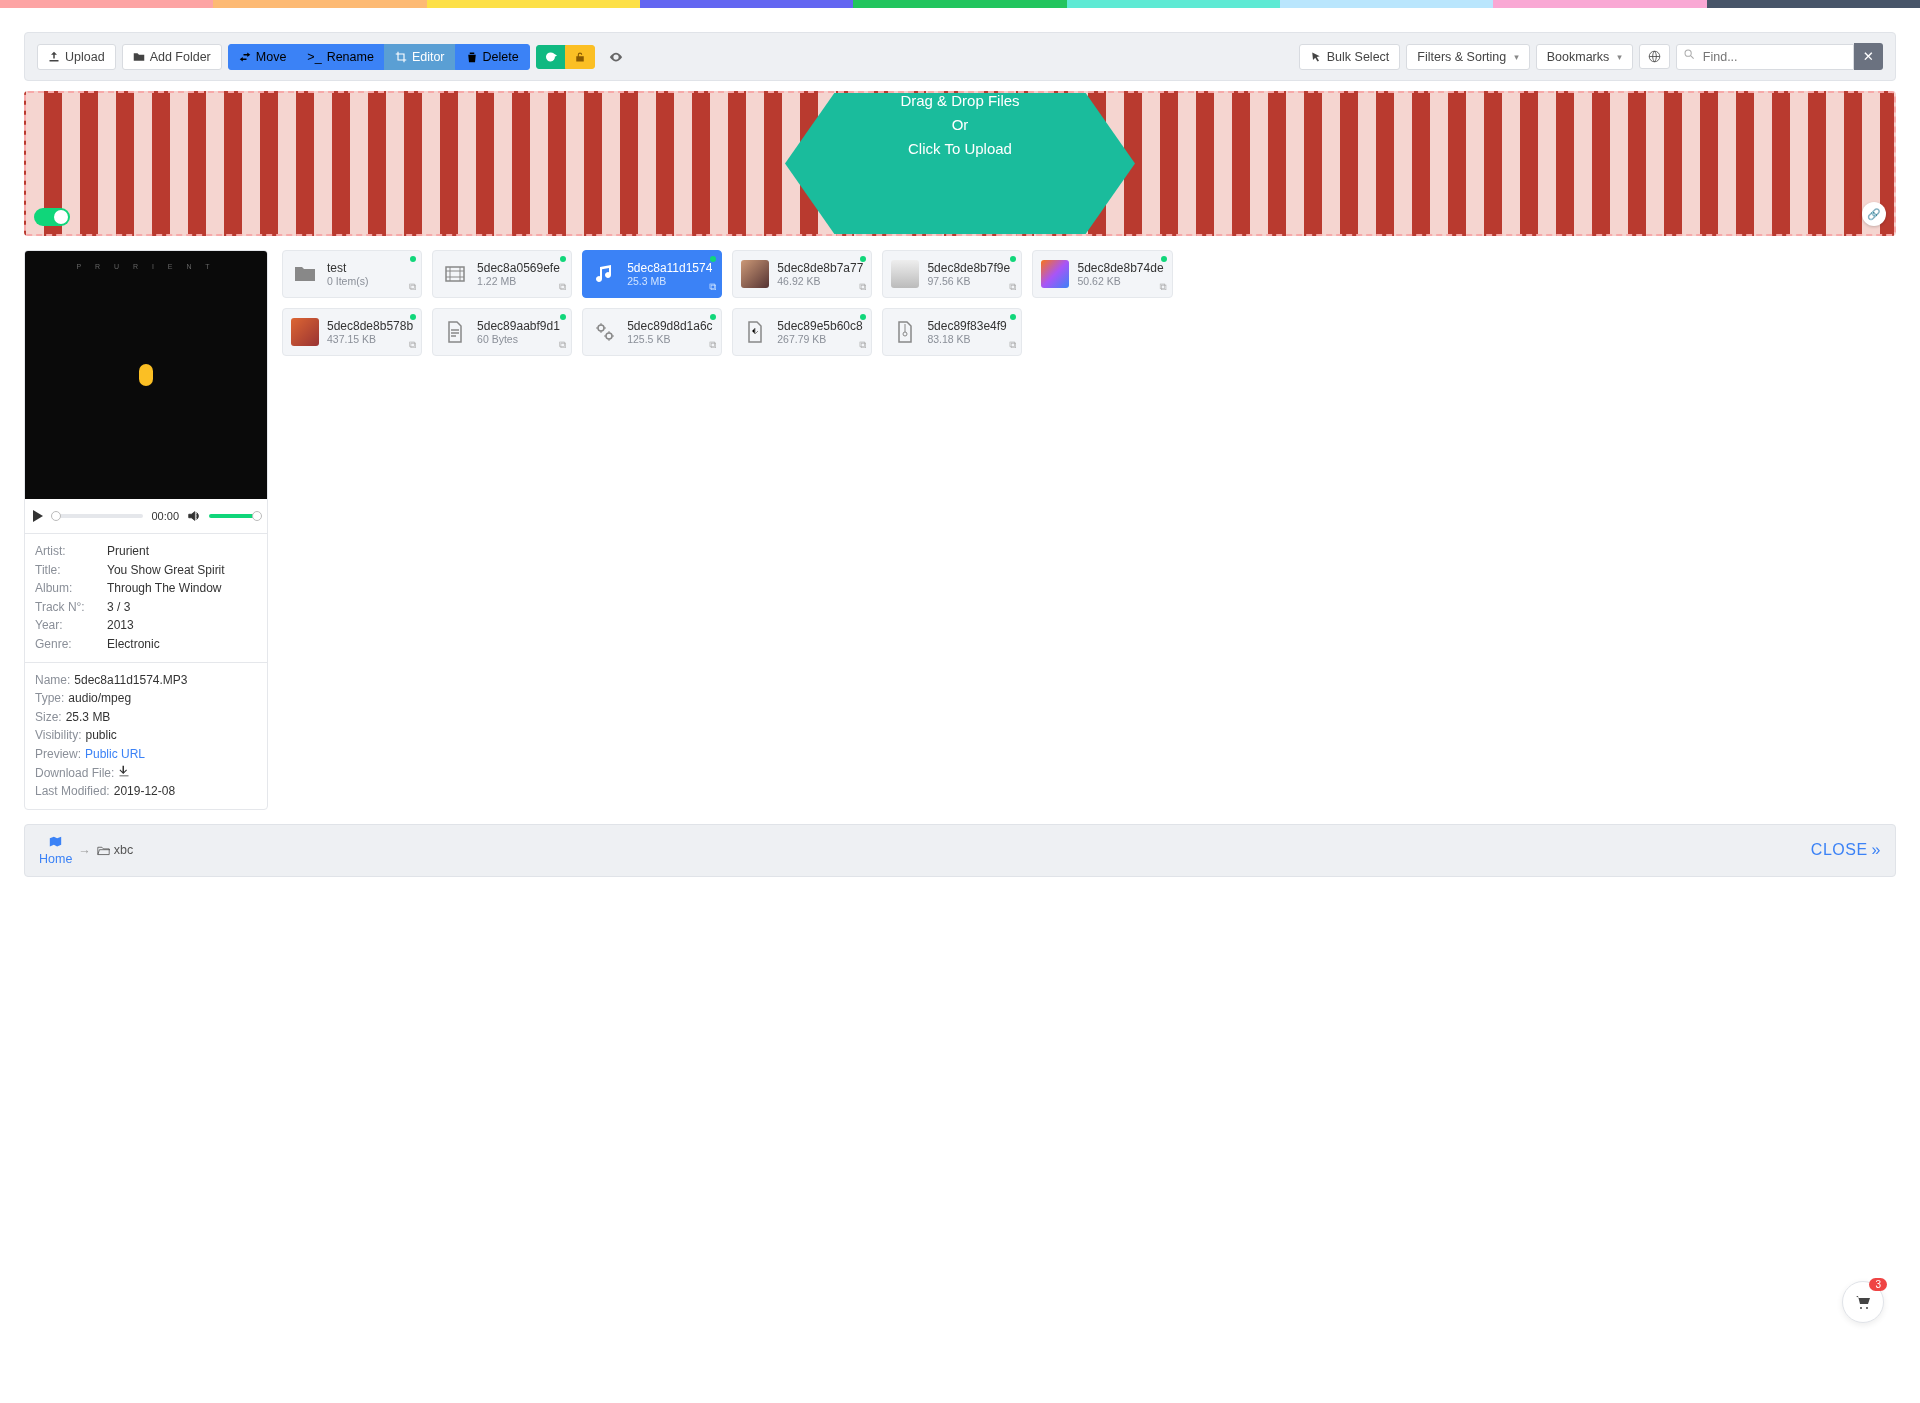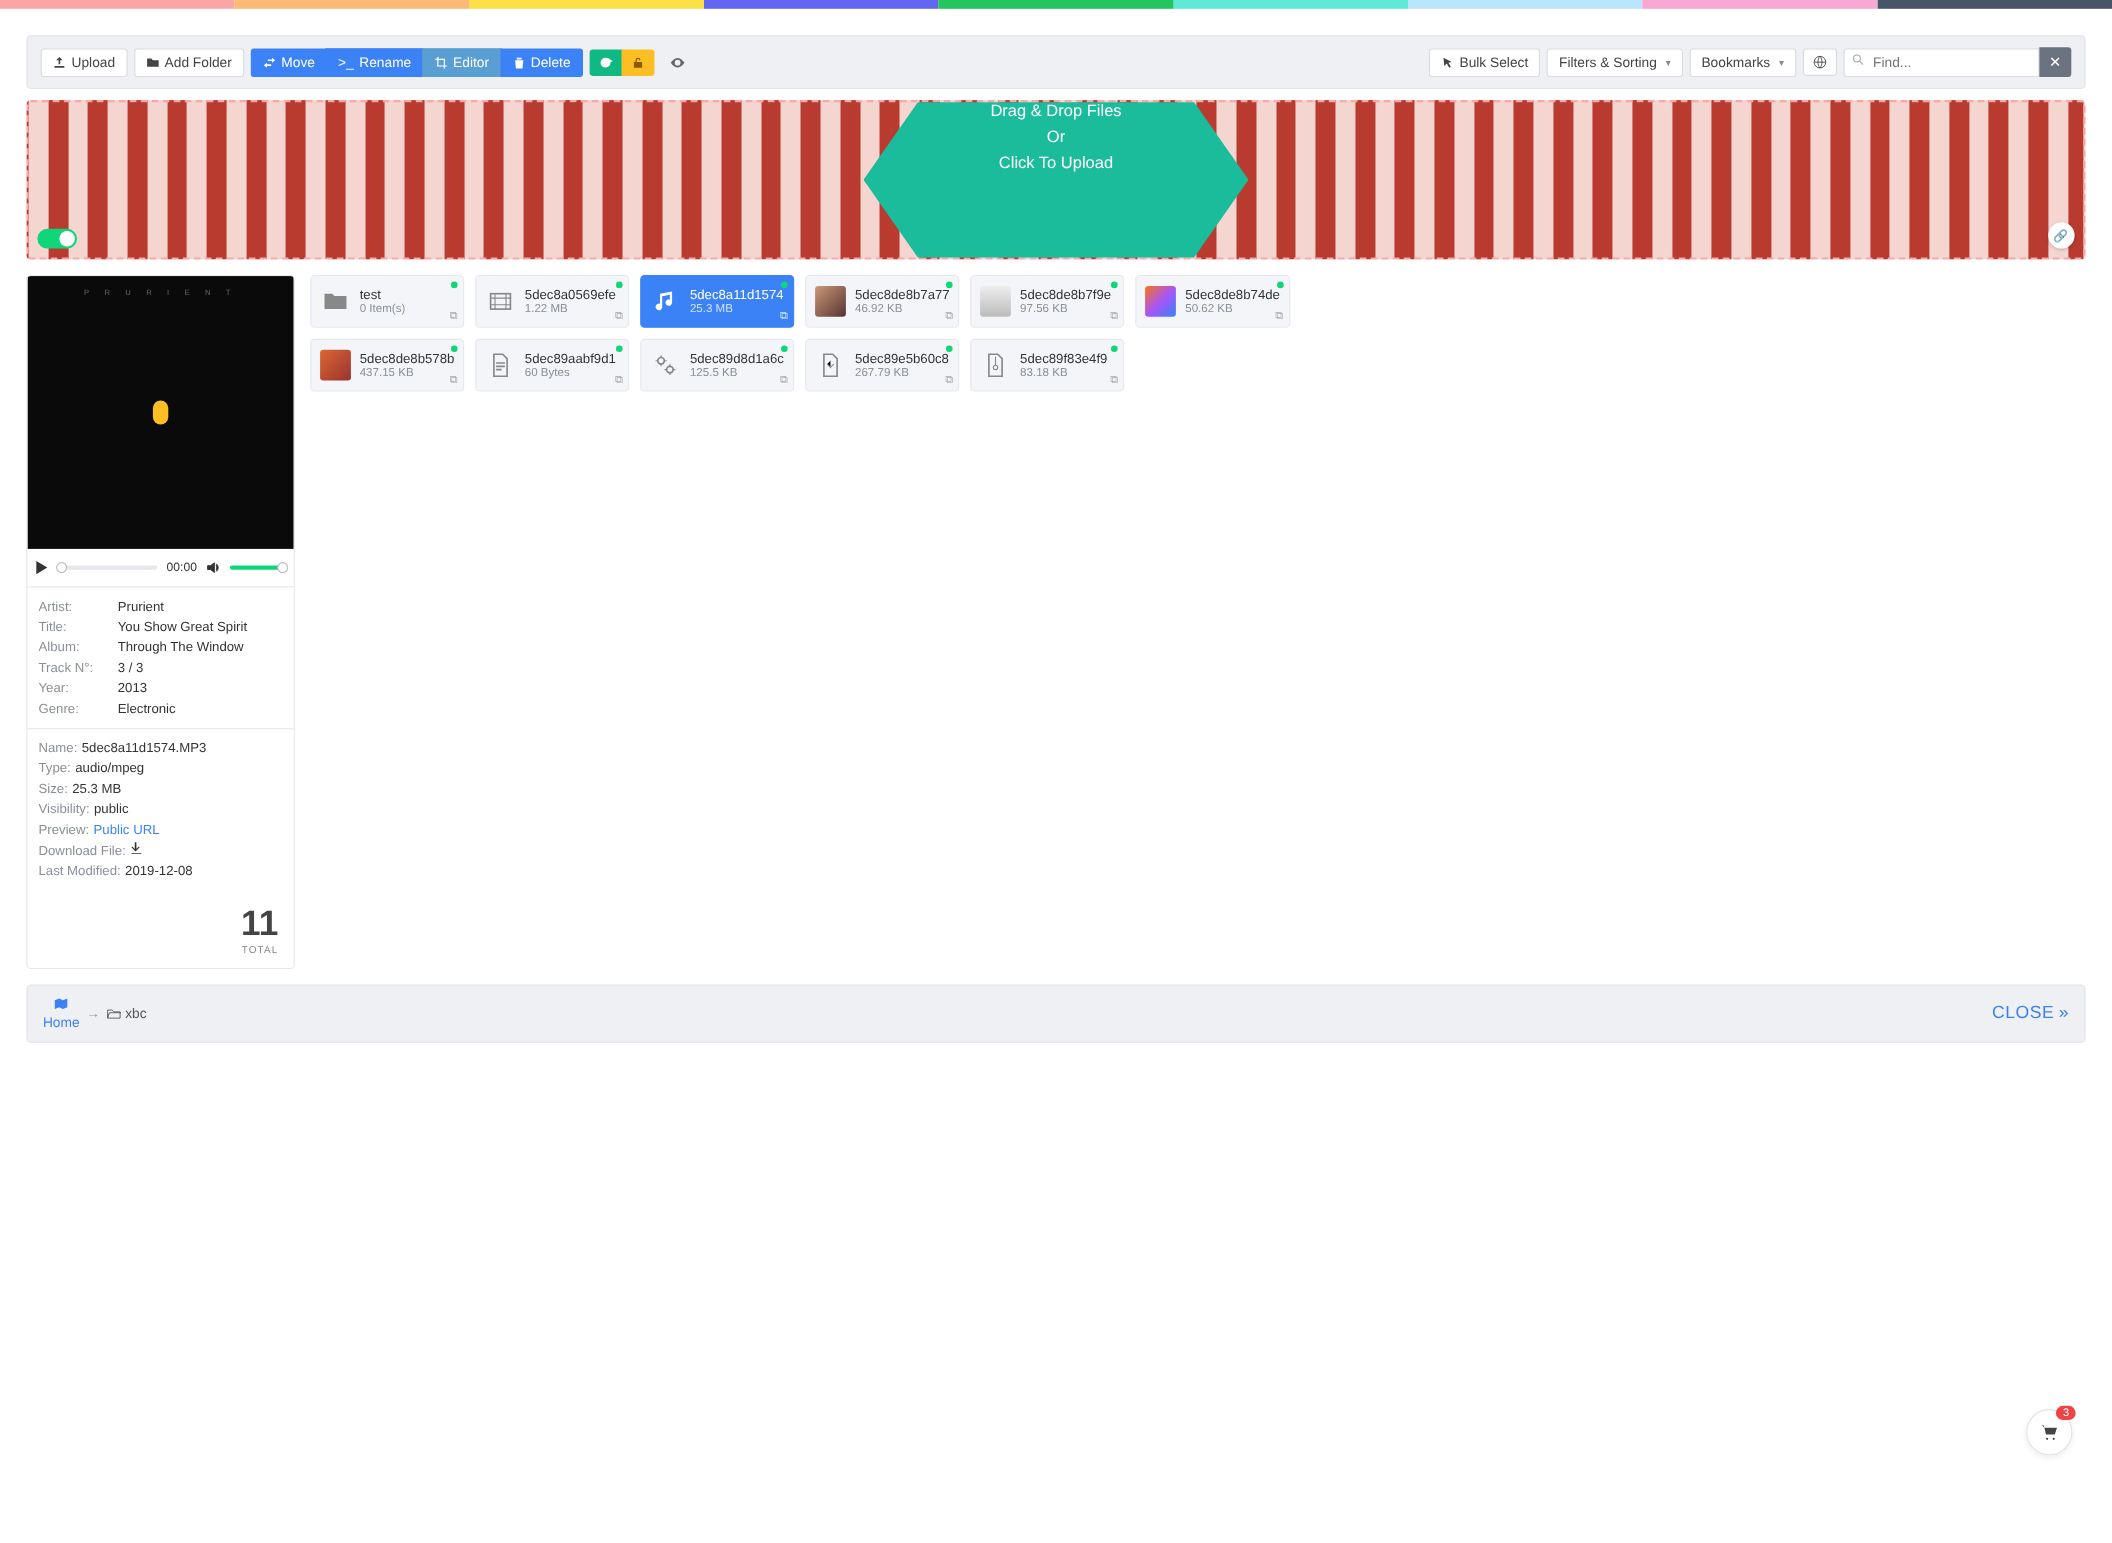--- a/index.html
+++ b/index.html
@@ -2,21 +2,21 @@
 <html><head>
 <meta charset="utf-8">
 <style>
 * { margin: 0; padding: 0; box-sizing: border-box; }
 body { font-family: -apple-system, BlinkMacSystemFont, "Segoe UI", sans-serif; background: #fff; font-size: 13px; color: #333; }
 .rainbow-bar { height: 8px; display: flex; }
 .rainbow-bar div { flex: 1; }
 .container { margin: 24px; }
 .toolbar { background: #eef0f3; border: 1px solid #e0e3e8; border-radius: 4px; padding: 10px 12px; display: flex; gap: 6px; align-items: center; }
 .btn { background: #fff; border: 1px solid #d8dbe0; border-radius: 3px; padding: 5px 10px; font-size: 12.5px; cursor: pointer; display: inline-flex; align-items: center; gap: 5px; color: #444; }
-.btn.blue { background: #3b82f6; border-color: #3b82f6; color: #ffffff; }
+.btn.blue { background: #3b82f6; border-color: #3b82f6; color: #000000; }
 .btn.active { background: #5a9fd4; border-color: #5a9fd4; color: #fff; }
 .btn.green { background: #10b981; border-color: #10b981; color: #fff; padding: 5px 8px; }
 .btn.yellow { background: #fbbf24; border-color: #fbbf24; color: #8a5a00; padding: 5px 8px; }
 .btn.icon-only { padding: 5px 8px; }
 .btn-group { display: inline-flex; }
 .btn-group .btn { border-radius: 0; margin-left: -1px; }
 .btn-group .btn:first-child { border-radius: 3px 0 0 3px; margin-left: 0; }
 .btn-group .btn:last-child { border-radius: 0 3px 3px 0; }
 .spacer { flex: 1; }
 .search-wrap { display: flex; align-items: center; }
@@ -273,24 +273,20 @@
             <span class="val"><svg width="12" height="12" viewBox="0 0 16 16">
                 <path fill="#333" d="M8 1v8l3-3 1 1-5 5-5-5 1-1 3 3V1zM2 14h12v1H2z"></path>
               </svg></span>
           </div>
           <div class="meta-row">
             <span class="lbl" style="width:auto;margin-right:4px">Last Modified:</span>
             <span class="val">2019-12-08</span>
           </div>
         </div>
 
-      <div class="total-block">
-        <div class="total-num">11</div>
-        <div class="total-lbl">TOTAL</div>
-      </div>
     </div>
 
     <div class="grid" id="file-grid">
         <div class="file-card">
     <div class="status-dot"></div>
     <div class="file-icon">
             <svg width="24" height="24" viewBox="0 0 24 24">
               <path fill="currentColor" d="M2 5h7l2 2h11v12H2z"></path>
             </svg>
           </div>

